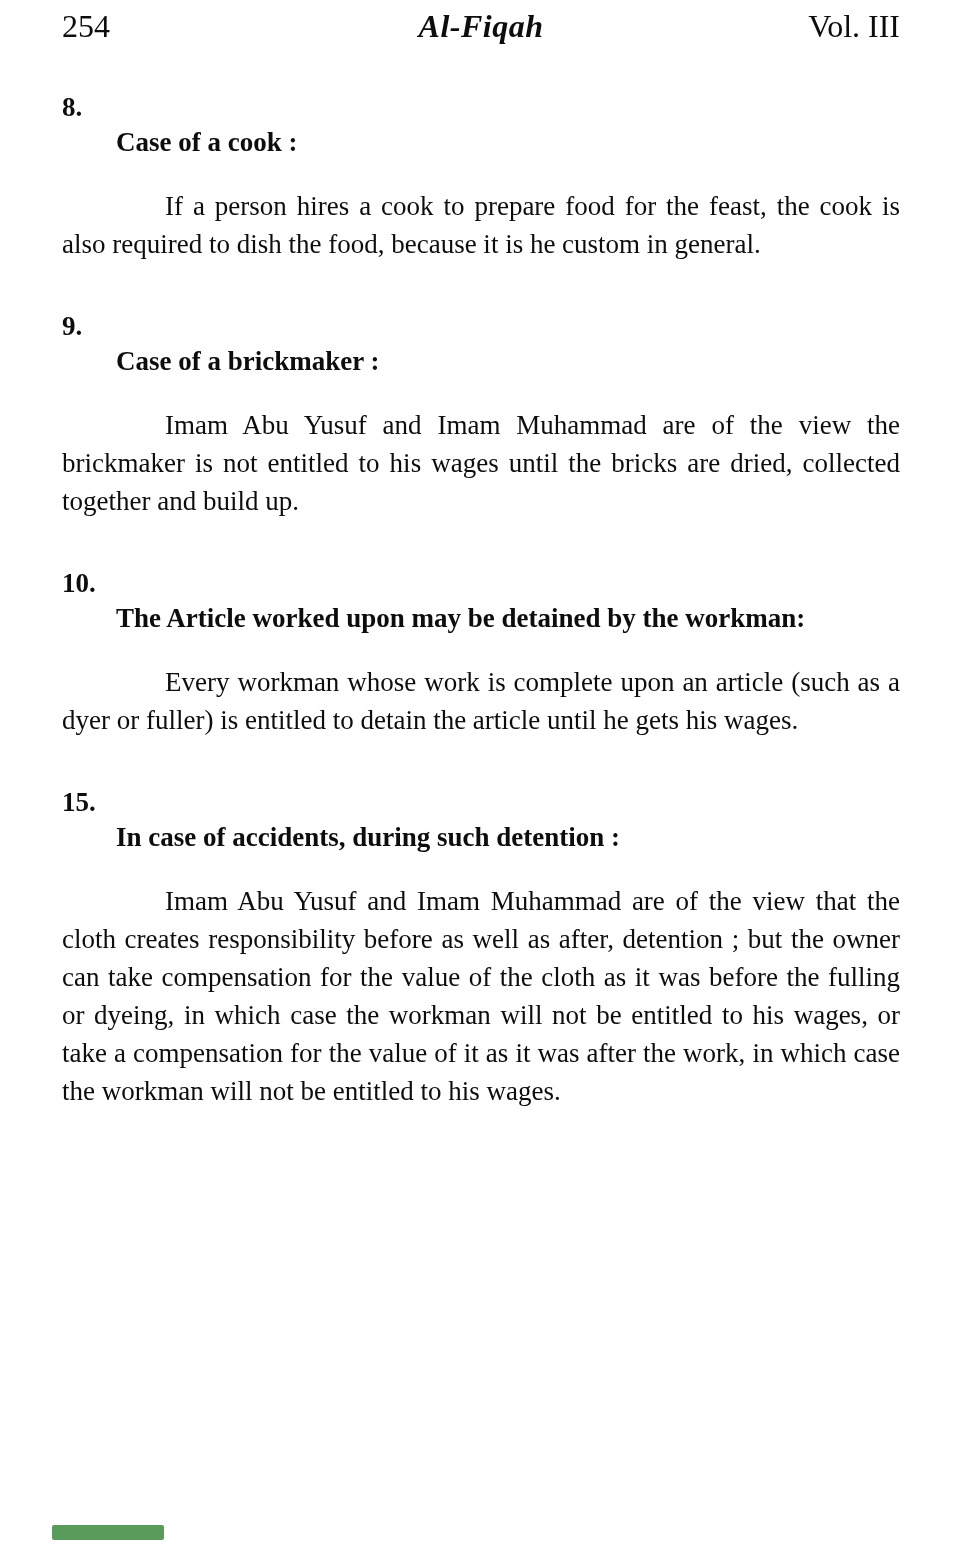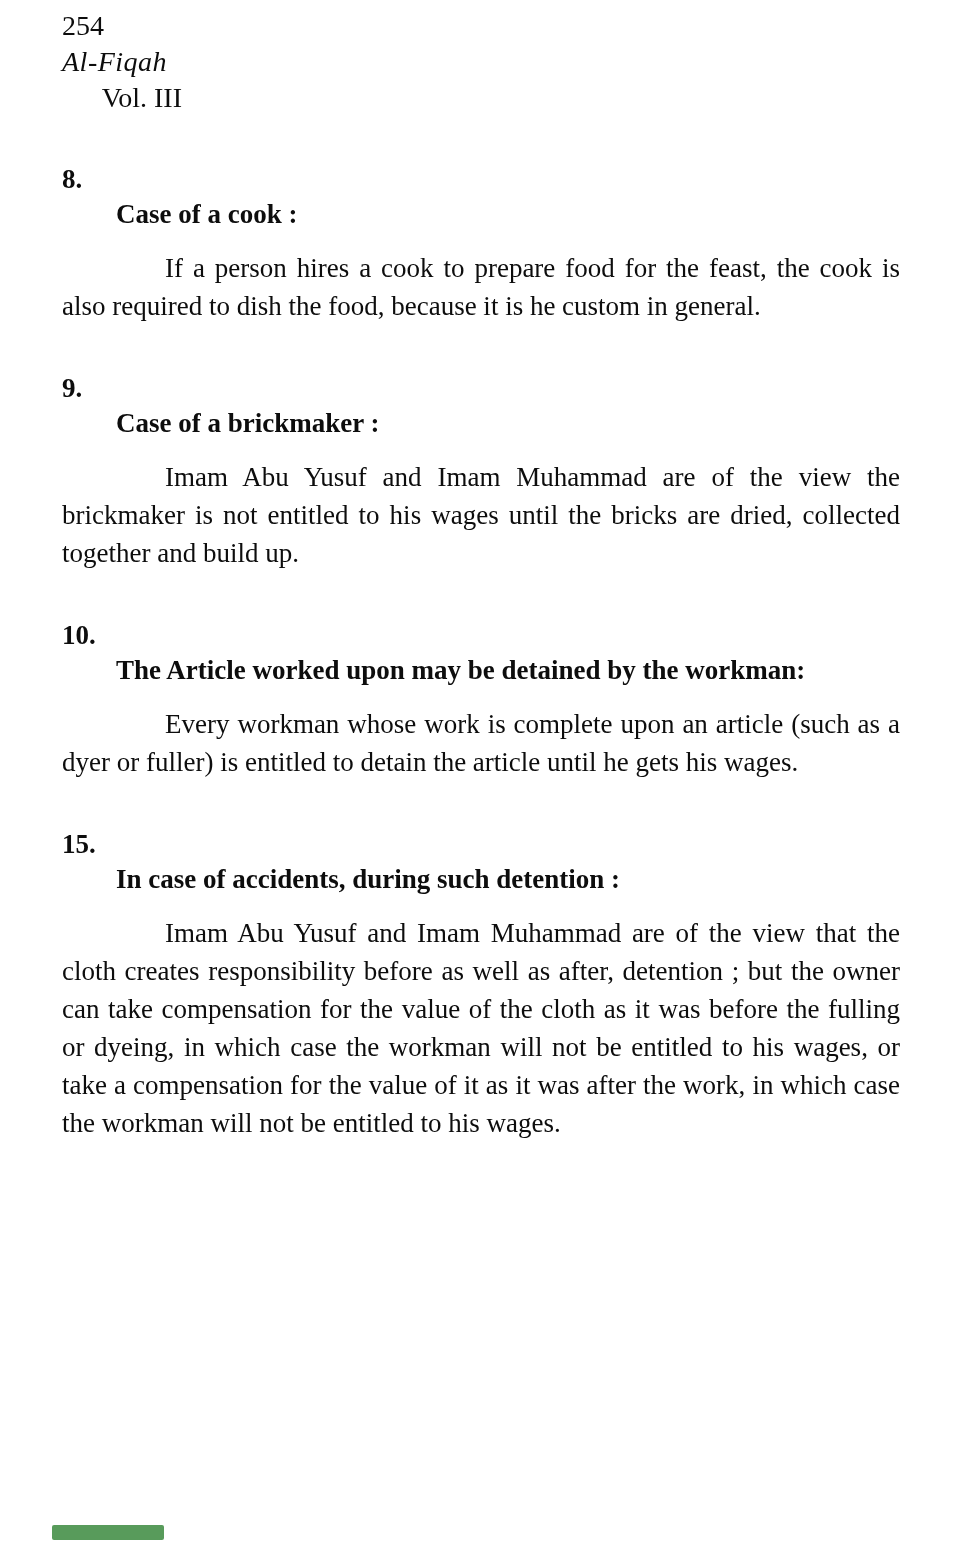--- a/index.html
+++ b/index.html
@@ -16,33 +16,32 @@
     color: #0d0d0d;
     font-family: "Liberation Serif", "DejaVu Serif", serif;
     overflow: hidden;
     box-sizing: border-box;
     padding: 8px 60px 0 62px;
   }
   .page-header {
     display: flex;
     justify-content: space-between;
     align-items: baseline;
-    font-size: 28px;
+    font-size: 32px;
     line-height: 36px;
-    flex-direction: column;
   }
   .page-num {
     min-width: 120px;
     text-align: left;
   }
   .book-title {
     flex: 1;
     text-align: center;
     font-style: italic;
-    font-weight: normal;
+    font-weight: bold;
     letter-spacing: 0.5px;
   }
   .volume {
     min-width: 120px;
     text-align: right;
   }
   .sec-heading {
     display: flex;
     align-items: flex-start;
     margin: 44px 0 0 0;
@@ -55,21 +54,21 @@
     margin-right: 16px;
     flex-shrink: 0;
   }
   .sec-title {
     display: block;
     flex: 1;
     text-align: justify;
     margin-top: 35px;
   }
   .body-para {
-    margin: 16px 0 0 0;
+    margin: 26px 0 0 0;
     font-size: 27px;
     line-height: 38px;
     text-align: justify;
     text-indent: 103px;
   }
   .scan-mark {
     position: absolute;
     left: 52px;
     bottom: 8px;
     width: 112px;

